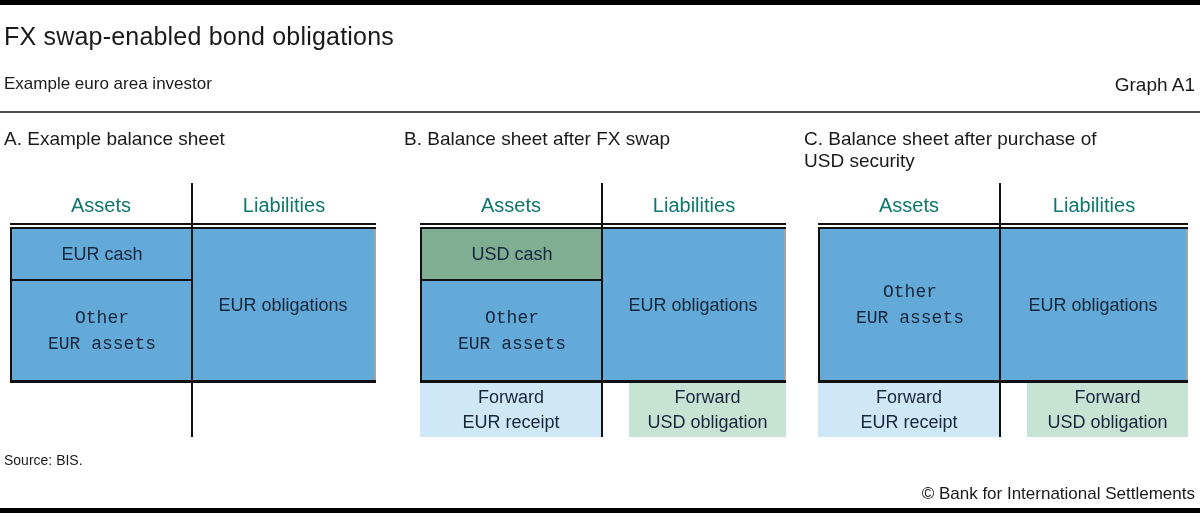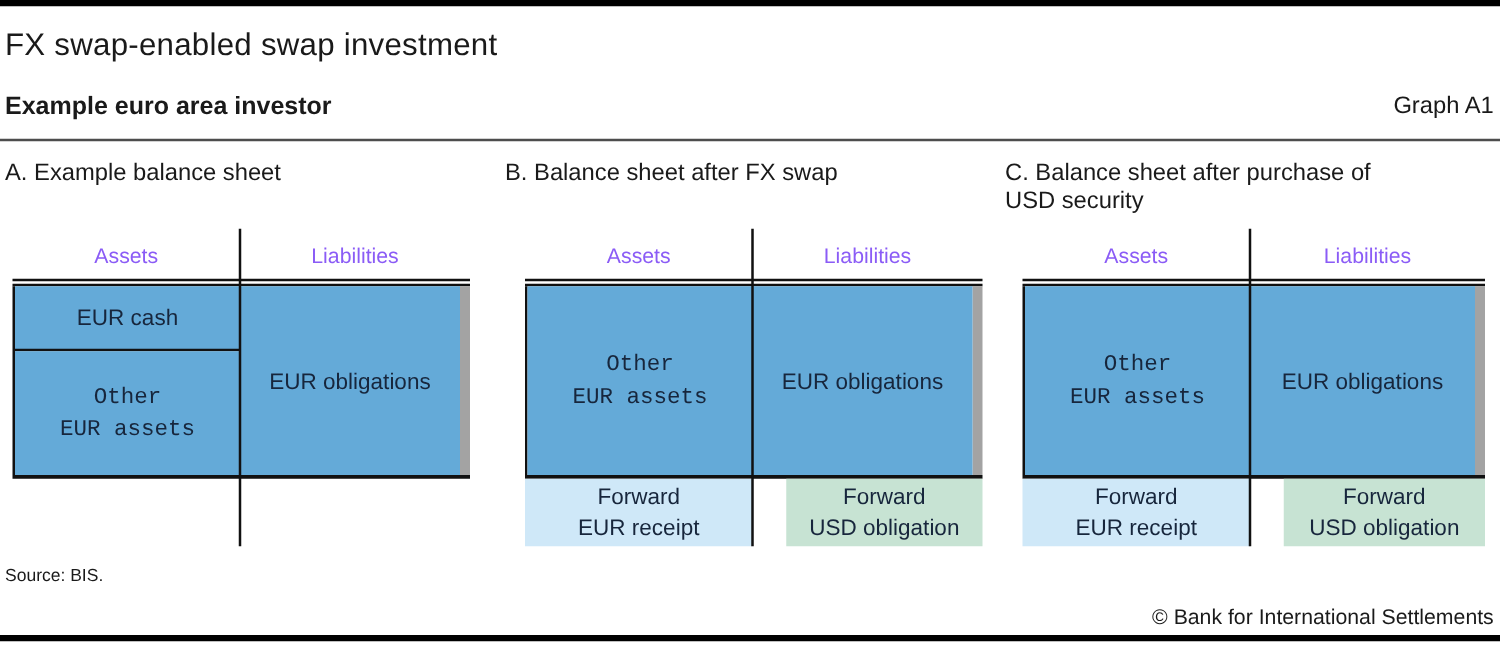--- a/index.html
+++ b/index.html
@@ -12,21 +12,21 @@
   .top-bar, .bottom-bar {
     position: absolute; left: 0; width: 1200px; height: 5px; background: #000;
   }
   .top-bar { top: 0; }
   .bottom-bar { top: 508px; }
   .main-title {
     position: absolute; left: 4px; top: 22px;
     font-size: 25px; font-weight: 400; letter-spacing: 0.2px;
   }
   .subtitle {
-    position: absolute; left: 4px; top: 74px; font-size: 20px; font-weight: 700;
+    position: absolute; left: 4px; top: 74px; font-size: 17px; font-weight: 400;
   }
   .graph-label {
     position: absolute; right: 5px; top: 74px; font-size: 19px; font-weight: 400;
   }
   .header-rule {
     position: absolute; left: 0; top: 111px; width: 1200px; height: 2px; background: #4d4d4d;
   }
   .panel { position: absolute; top: 0; height: 516px; }
   .panel-a { left: 4px;   width: 392px; }
   .panel-b { left: 404px; width: 392px; }
@@ -41,32 +41,32 @@
   .bs { position: absolute; top: 183px; height: 254px; }
   .bs-a { left: 6px;  width: 366px; }
   .bs-b { left: 16px; width: 366px; }
   .bs-c { left: 14px; width: 370px; }
 
   .bs-head {
     position: absolute; left: 0; right: 0; top: 6px; height: 32px; display: flex;
   }
   .bs-head .hcell {
     display: flex; align-items: center; justify-content: center;
-    font-size: 17px; color: #8b5cf6;
+    font-size: 20px; color: #0f766e;
   }
   .bs-head .hcell.left  { width: 182px; }
   .bs-head .hcell.right { flex: 1; }
 
   .bs-dbl {
     position: absolute; left: 0; right: 0; top: 40px; height: 6px;
     border-top: 2px solid #111; border-bottom: 2px solid #111; background: #fff;
   }
   .bs-main {
     position: absolute; left: 0; right: 0; top: 46px; height: 151px;
-    display: flex; border-left: 2px solid #111; border-right: 8px solid #a3a3a3;
+    display: flex; border-left: 2px solid #111; border-right: 2px solid #a3a3a3;
   }
   .bs-main .acol { width: 180px; display: flex; flex-direction: column; }
   .cell {
     display: flex; flex-direction: column; align-items: center; justify-content: center;
     font-size: 18px; line-height: 26px; color: #17263c; text-align: center;
   }
   .cell-asset-top { height: 52px; border-bottom: 2px solid #111; }
   .cell-asset-other { flex: 1; font-family: Liberation Mono, monospace; }
   .cell-liab { flex: 1; }
   .bs-thick {
@@ -89,21 +89,21 @@
   }
   .copyright {
     position: absolute; right: 5px; top: 484px; font-size: 17px;
   }
 </style>
 </head>
 <body>
 
 <div class="top-bar"></div>
 
-<h1 class="main-title">FX swap-enabled swap investment</h1>
+<h1 class="main-title">FX swap-enabled bond obligations</h1>
 <div class="subtitle">Example euro area investor</div>
 <div class="graph-label">Graph A1</div>
 <div class="header-rule"></div>
 
 <div class="panel panel-a">
   <div class="panel-title">A. Example balance sheet</div>
   <div class="bs bs-a">
     <div class="bs-head">
       <div class="hcell left">Assets</div>
       <div class="hcell right">Liabilities</div>
@@ -131,20 +131,23 @@
 <div class="panel panel-b">
   <div class="panel-title">B. Balance sheet after FX swap</div>
   <div class="bs bs-b">
     <div class="bs-head">
       <div class="hcell left">Assets</div>
       <div class="hcell right">Liabilities</div>
     </div>
     <div class="bs-dbl"></div>
     <div class="bs-main">
       <div class="acol">
+        <div class="cell cell-asset-top" style="background: rgb(127, 174, 147);">
+          <span>USD cash</span>
+        </div>
         <div class="cell cell-asset-other" style="background: rgb(100, 170, 216);">
           <span>Other</span>
           <span>EUR assets</span>
         </div>
       </div>
       <div class="cell cell-liab" style="background: rgb(100, 170, 216);">
         <span>EUR obligations</span>
       </div>
     </div>
     <div class="bs-thick"></div>

